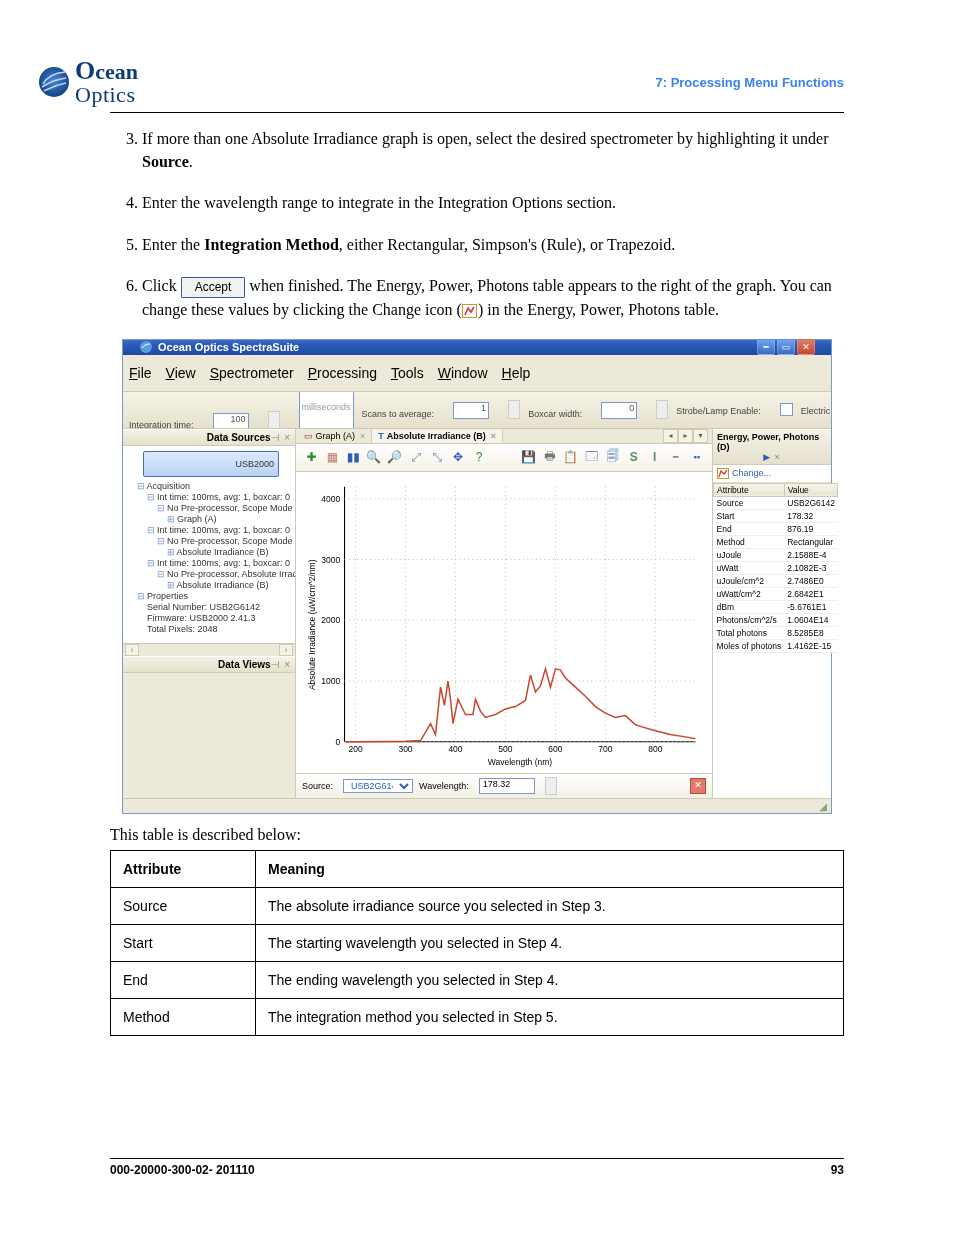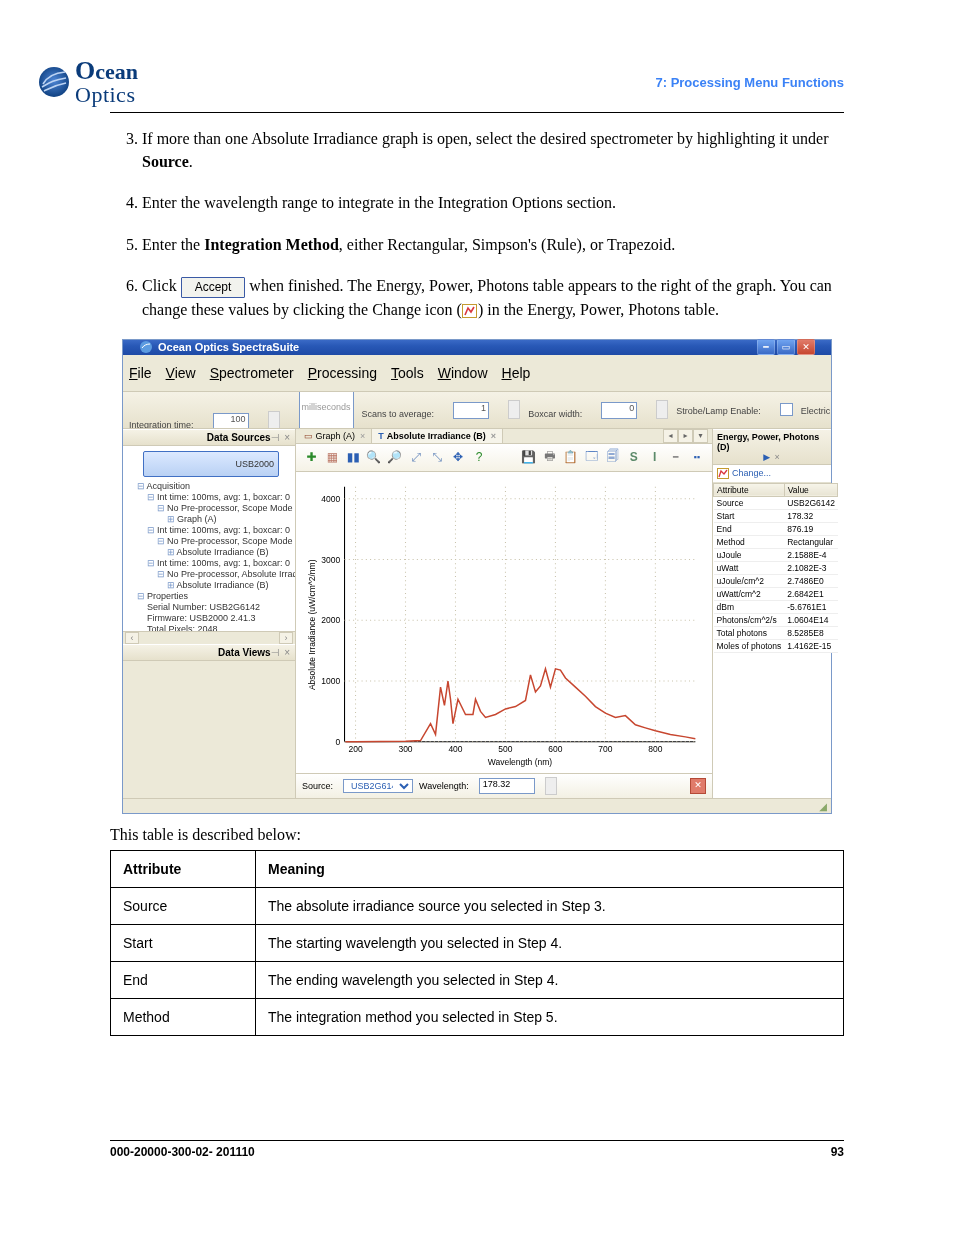--- a/index.html
+++ b/index.html
@@ -142,21 +142,21 @@
     padding: 2px 4px;
     font-weight: 700;
     font-size: 10px;
     display: flex; align-items: center; justify-content: flex-end;
   }
   .panel-header .ctrl { color: #888; font-weight:400; letter-spacing:1px; }
   .tree {
     background: #fff;
     font-size: 9px;
     color: #333;
-    padding: 3px 2px 2px 4px;
+    padding: 3px 2px 14px 4px;
     overflow: hidden;
     position: relative;
   }
   .tree .ds-img {
     border: 1px solid #4170c4;
     background: linear-gradient(#dce9ff,#b9d1f4);
     height: 24px; margin: 2px 14px 4px 16px; border-radius: 2px;
     display:flex; align-items:center; justify-content:flex-end; padding-right:4px;
     font-size: 9px; color:#333;
   }
@@ -269,21 +269,21 @@
   table.meaning th, table.meaning td {
     border: 1.2px solid #000;
     padding: 10px 12px;
     text-align: left;
     vertical-align: middle;
   }
   table.meaning th { font-weight: 700; }
   
   .footer {
     position: absolute;
-    left: 110px; right: 110px; bottom: 76px;
+    left: 110px; right: 110px; bottom: 58px;
   }
   .footer hr { border:none; border-top:1px solid #000; margin:0 0 4px 0; }
   .footer-row { display:flex; justify-content:space-between;
     font: 700 12px Arial, Helvetica, sans-serif; }
   .intro-below { margin: 8px 0 2px 0; font-size:16px; }
 
   
   .ic-blue{color:#2b5fb3;} .ic-gray{color:#7a7a7a;}
 </style>
 </head>

